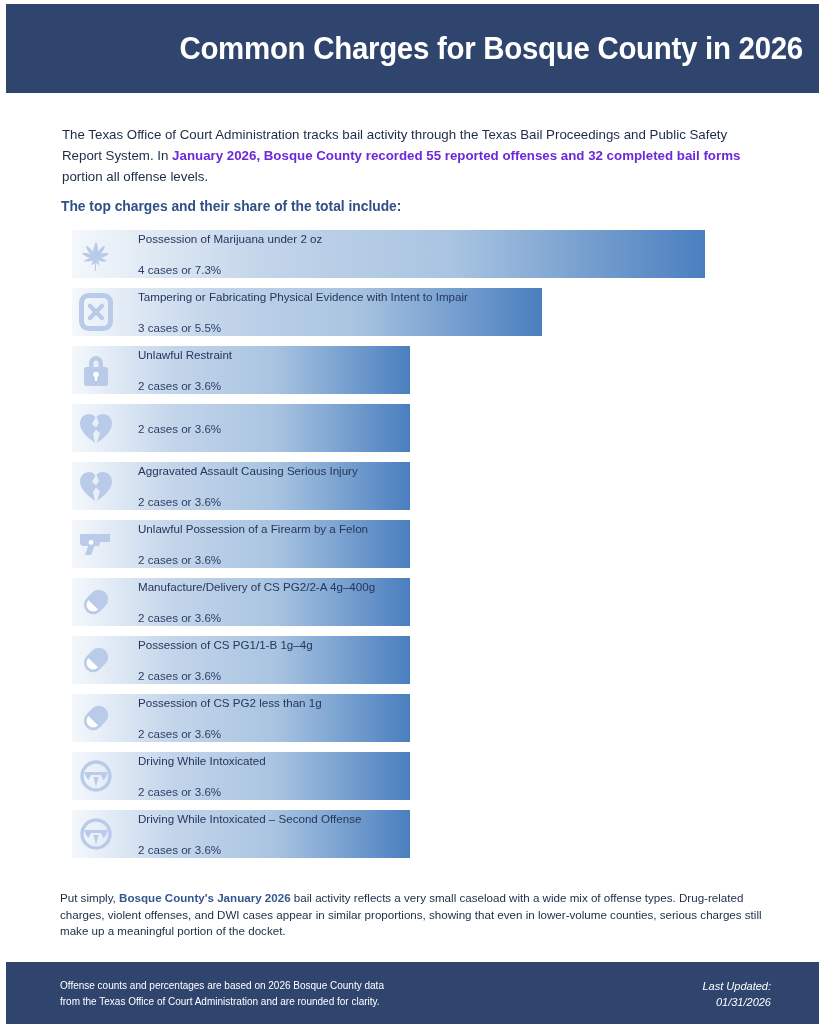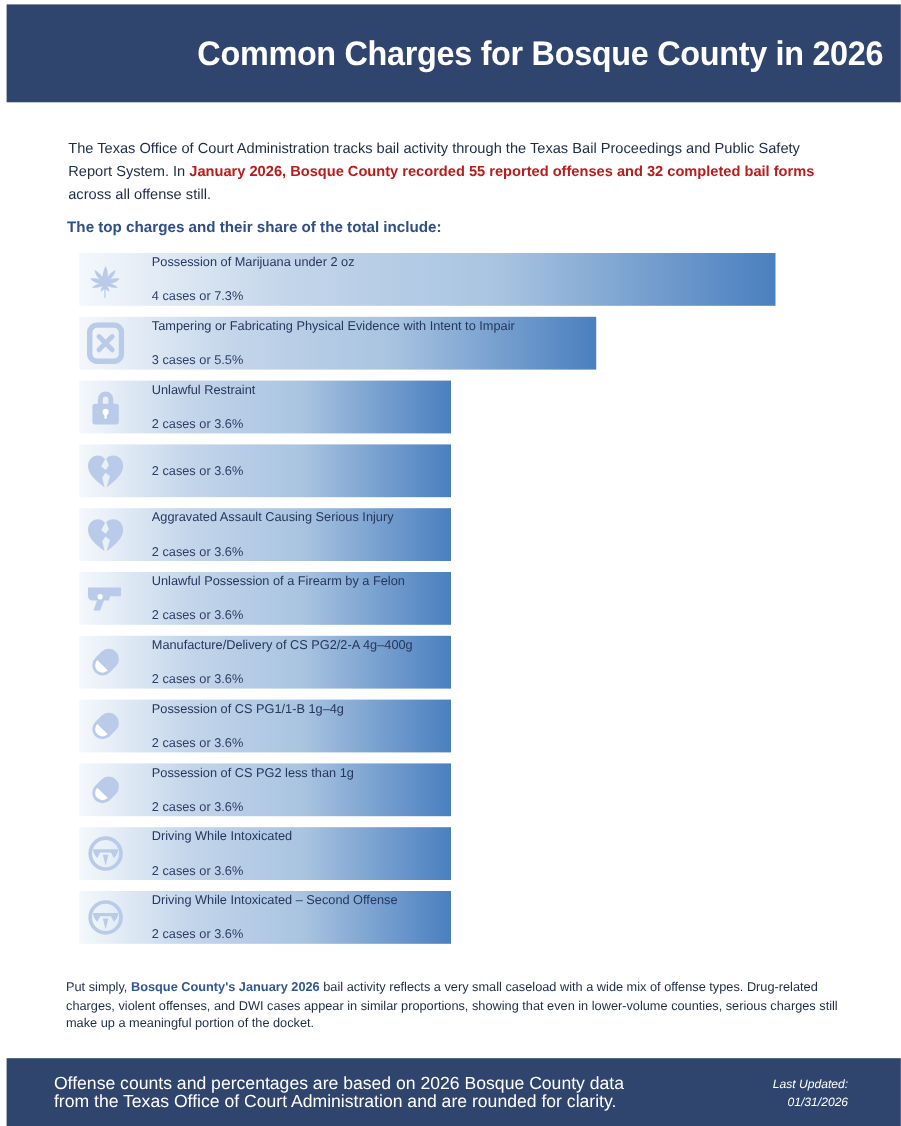--- a/index.html
+++ b/index.html
@@ -47,21 +47,21 @@
   .intro {
     position: absolute;
     left: 62px;
     top: 124px;
     width: 690px;
     font-size: 13.3px;
     line-height: 21px;
     color: #1d2b46;
   }
   .intro .hl {
-    color: #b91c1c;
+    color: #6d28d9;
     font-weight: bold;
   }
 
   .subhead {
     position: absolute;
     left: 61px;
     top: 199px;
     font-size: 13.8px;
     font-weight: bold;
     color: #2f4f86;
@@ -141,23 +141,23 @@
     position: absolute;
     left: 6px;
     top: 962px;
     width: 813px;
     height: 62px;
     background: #2f456e;
     color: #ffffff;
   }
   .footer-left {
     position: absolute;
-    left: 43px;
+    left: 54px;
     top: 16px;
-    font-size: 16px;
+    font-size: 10px;
     line-height: 16px;
   }
   .footer-right {
     position: absolute;
     right: 48px;
     top: 16px;
     font-size: 11px;
     line-height: 16px;
     font-style: italic;
     text-align: right;
@@ -166,21 +166,21 @@
 </head>
 <body>
 
 <div class="page">
 
   <div class="header">
     <div class="header-title">Common Charges for Bosque County in 2026</div>
   </div>
 
   <div class="intro">
-    <span>The Texas Office of Court Administration tracks bail activity through the Texas Bail Proceedings and Public Safety Report System. In </span><span class="hl">January 2026, Bosque County recorded 55 reported offenses and 32 completed bail forms</span><span> across all offense still.</span>
+    <span>The Texas Office of Court Administration tracks bail activity through the Texas Bail Proceedings and Public Safety Report System. In </span><span class="hl">January 2026, Bosque County recorded 55 reported offenses and 32 completed bail forms</span><span> portion all offense levels.</span>
   </div>
 
   <div class="subhead">The top charges and their share of the total include:</div>
 
   <div class="bars">
       <div class="bar-row">
         <div class="bar-fill" style="width: 633px;"></div>
         <div class="bar-icon">
           <svg width="36" height="36" viewBox="0 0 64 64">
             <g fill="#b9cbe8">

